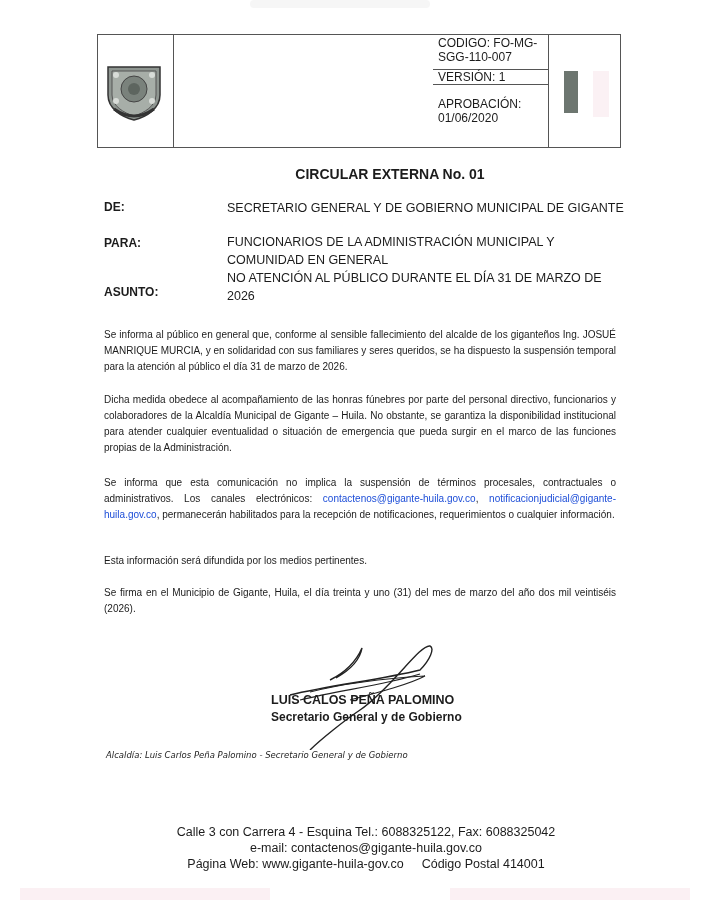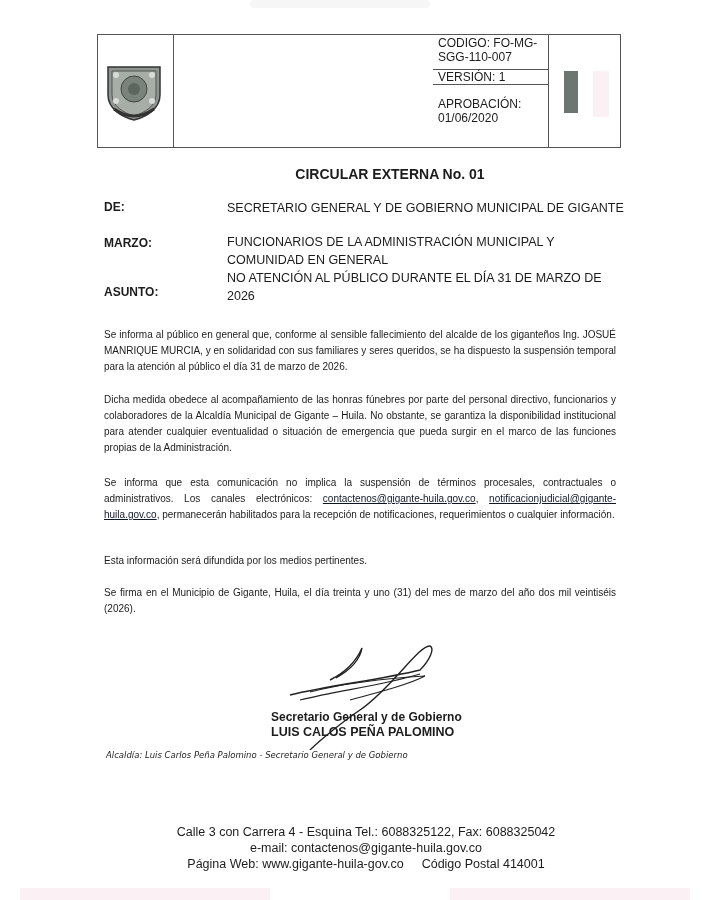--- a/index.html
+++ b/index.html
@@ -35,24 +35,24 @@
 
   .shield { position: absolute; left: 8px; top: 30px; width: 56px; height: 56px; }
 
   
   .title { position: absolute; left: 0; width: 720px; top: 166px; text-align: center; font-weight: bold; font-size: 14px; margin-left: 30px; }
 
   .meta-label { position: absolute; left: 104px; font-weight: bold; font-size: 12px; }
   .meta-value { position: absolute; left: 227px; width: 400px; font-size: 12.5px; line-height: 18px; }
 
   .para { position: absolute; left: 104px; width: 512px; font-size: 10px; line-height: 16px; text-align: justify; }
-  .para a { color: #0f172a; text-decoration: underline; }
+  .para a { color: #1d4ed8; }
 
   .sig-svg { position: absolute; left: 270px; top: 640px; width: 180px; height: 110px; }
-  .sig-name { position: absolute; left: 271px; top: 693px; font-weight: bold; font-size: 12.5px; margin-top: 32px; }
+  .sig-name { position: absolute; left: 271px; top: 693px; font-weight: bold; font-size: 12.5px; }
   .sig-role { position: absolute; left: 271px; top: 710px; font-weight: bold; font-size: 12px; }
   .projected { position: absolute; left: 106px; top: 750px; font-size: 8.5px; font-style: italic; font-family: "DejaVu Sans", sans-serif; }
 
   .footer { position: absolute; left: 0; width: 720px; text-align: center; font-size: 12.5px; line-height: 16px; }
   .f1 { top: 824px; left: 6px; }
   .f2 { top: 840px; left: 6px; }
   .f3 { top: 856px; left: 6px; }
   .f3 .gap { display: inline-block; width: 18px; }
 </style>
 </head>
@@ -89,21 +89,21 @@
     <div class="stamp-bar"></div>
     <div class="stamp-ghost"></div>
   </div>
 </div>
 
 <div class="title">CIRCULAR EXTERNA No. 01</div>
 
 <div class="meta-label" style="top:200px">DE:</div>
 <div class="meta-value" style="top:199px">SECRETARIO GENERAL Y DE GOBIERNO MUNICIPAL DE GIGANTE</div>
 
-<div class="meta-label" style="top:236px">MARZO:</div>
+<div class="meta-label" style="top:236px">PARA:</div>
 <div class="meta-value" style="top:233px; width:390px">FUNCIONARIOS DE LA ADMINISTRACIÓN MUNICIPAL Y COMUNIDAD EN GENERAL</div>
 
 <div class="meta-label" style="top:285px">ASUNTO:</div>
 <div class="meta-value" style="top:269px">NO ATENCIÓN AL PÚBLICO DURANTE EL DÍA 31 DE MARZO DE 2026</div>
 
 <div class="para" style="top:327px">Se informa al público en general que, conforme al sensible fallecimiento del alcalde de los giganteños Ing. JOSUÉ MANRIQUE MURCIA, y en solidaridad con sus familiares y seres queridos, se ha dispuesto la suspensión temporal para la atención al público el día 31 de marzo de 2026.</div>
 <div class="para" style="top:392px">Dicha medida obedece al acompañamiento de las honras fúnebres por parte del personal directivo, funcionarios y colaboradores de la Alcaldía Municipal de Gigante – Huila. No obstante, se garantiza la disponibilidad institucional para atender cualquier eventualidad o situación de emergencia que pueda surgir en el marco de las funciones propias de la Administración.</div>
 <div class="para" style="top:475px"><span>Se informa que esta comunicación no implica la suspensión de términos procesales, contractuales o administrativos. Los canales electrónicos: </span><a>contactenos@gigante-huila.gov.co</a><span>, </span><a>notificacionjudicial@gigante-huila.gov.co</a><span>, permanecerán habilitados para la recepción de notificaciones, requerimientos o cualquier información.</span></div>
 <div class="para" style="top:553px">Esta información será difundida por los medios pertinentes.</div>
 <div class="para" style="top:585px">Se firma en el Municipio de Gigante, Huila, el día treinta y uno (31) del mes de marzo del año dos mil veintiséis (2026).</div>

